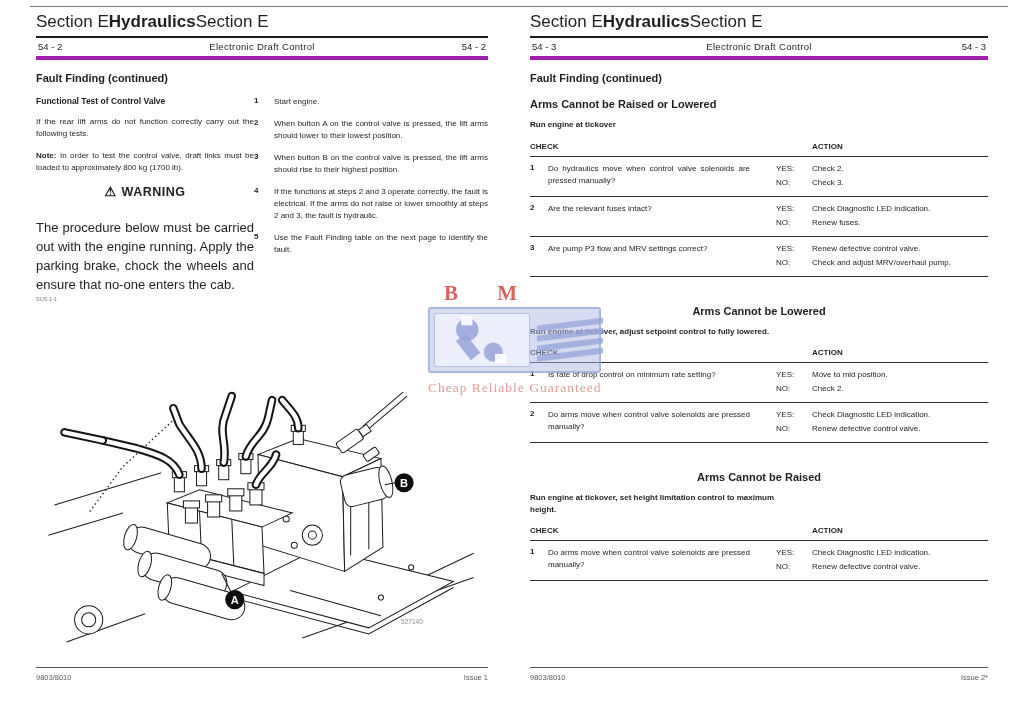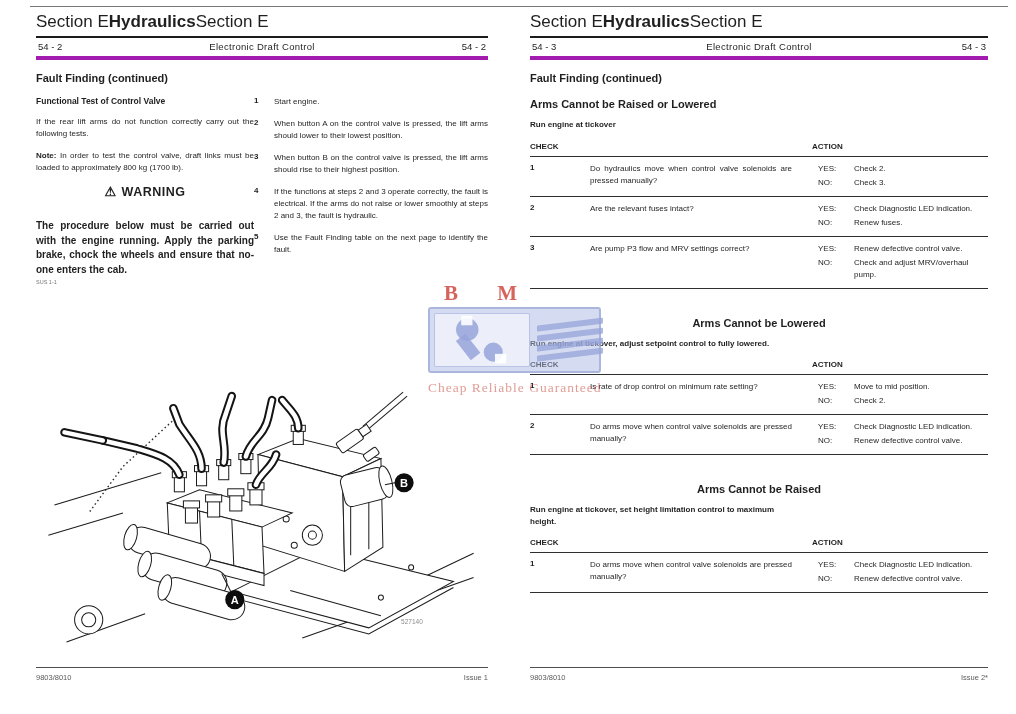--- a/index.html
+++ b/index.html
@@ -23,21 +23,21 @@
 
   
   .cols { display:flex; gap:0; margin-top:12px; }
   .col-l { width:218px; }
   .col-r { flex:1; }
   .subhead { font-size:8.5px; font-weight:bold; margin-bottom:10px; }
   .para { font-size:8px; line-height:1.5; text-align:justify; margin-bottom:10px; }
   .b { font-weight:bold; }
   .warning-head { text-align:center; font-size:12.5px; font-weight:bold; margin:6px 0 20px; letter-spacing:.5px; }
   .warning-tri { font-size:13px; margin-right:5px; }
-  .warning-body { font-size:10px; font-weight:bold; line-height:1.45; text-align:justify; }
+  .warning-body { font-size:13px; font-weight:normal; line-height:1.45; text-align:justify; }
   .warning-code { font-size:5.5px; color:#777; margin-top:2px; }
 
   .step { display:flex; margin-bottom:10px; font-size:8px; }
   .step-num { width:20px; font-weight:bold; flex:0 0 20px; }
   .step-text { flex:1; line-height:1.5; text-align:justify; }
 
   .diagram-wrap { position:absolute; left:12px; top:372px; width:428px; height:264px; }
   .diagram-wrap svg { width:100%; height:100%; }
   .ln { stroke:#1c1c1c; stroke-width:1; fill:none; }
   .shape { stroke:#1c1c1c; stroke-width:1; fill:#ffffff; }
@@ -55,21 +55,21 @@
   
   .sec-title { font-size:11px; font-weight:bold; margin-top:14px; }
   .section + .section .sec-title { margin-top:28px;text-align:center; }
   .sec-cond { font-size:8px; font-weight:bold; line-height:1.45; width:252px; margin-top:9px; }
   .t-head { display:flex; font-size:8px; font-weight:bold; margin-top:11px;
             padding-bottom:5px; border-bottom:1px solid #2e2e2e; }
   .th-check { flex:0 0 246px; }
   .th-action { margin-left:36px; }
   .t-row { display:flex; padding:6px 0 7px; border-bottom:1px solid #2e2e2e; font-size:8px; }
   .t-num { flex:0 0 18px; font-weight:bold; }
-  .t-check { flex:0 0 210px; padding-right:8px; line-height:1.5; text-align:justify;margin-left:42px; }
+  .t-check { flex:0 0 210px; padding-right:8px; line-height:1.5; text-align:justify; }
   .t-ans { margin-left:18px; display:grid; grid-template-columns:27px 1fr; column-gap:9px; row-gap:2px; align-content:start; line-height:1.5; }
   .t-lab { font-weight:normal; }
 
   
   .wm { position:absolute; left:428px; top:281px; width:173px; z-index:6; }
   .wm-letters { font-family:"Liberation Serif", serif; font-weight:bold;
                 font-size:21px; color:rgba(201,57,48,.78); letter-spacing:17px; margin-left:16px; }
   .wm-box { margin-top:1px; height:66px; background:rgba(171,184,227,.5);
             border:2px solid rgba(138,153,208,.55); border-radius:3px; display:flex; padding:4px; }
   .wm-card { flex:0 0 96px; background:rgba(255,255,255,.55); border:1px solid rgba(150,165,218,.6);

